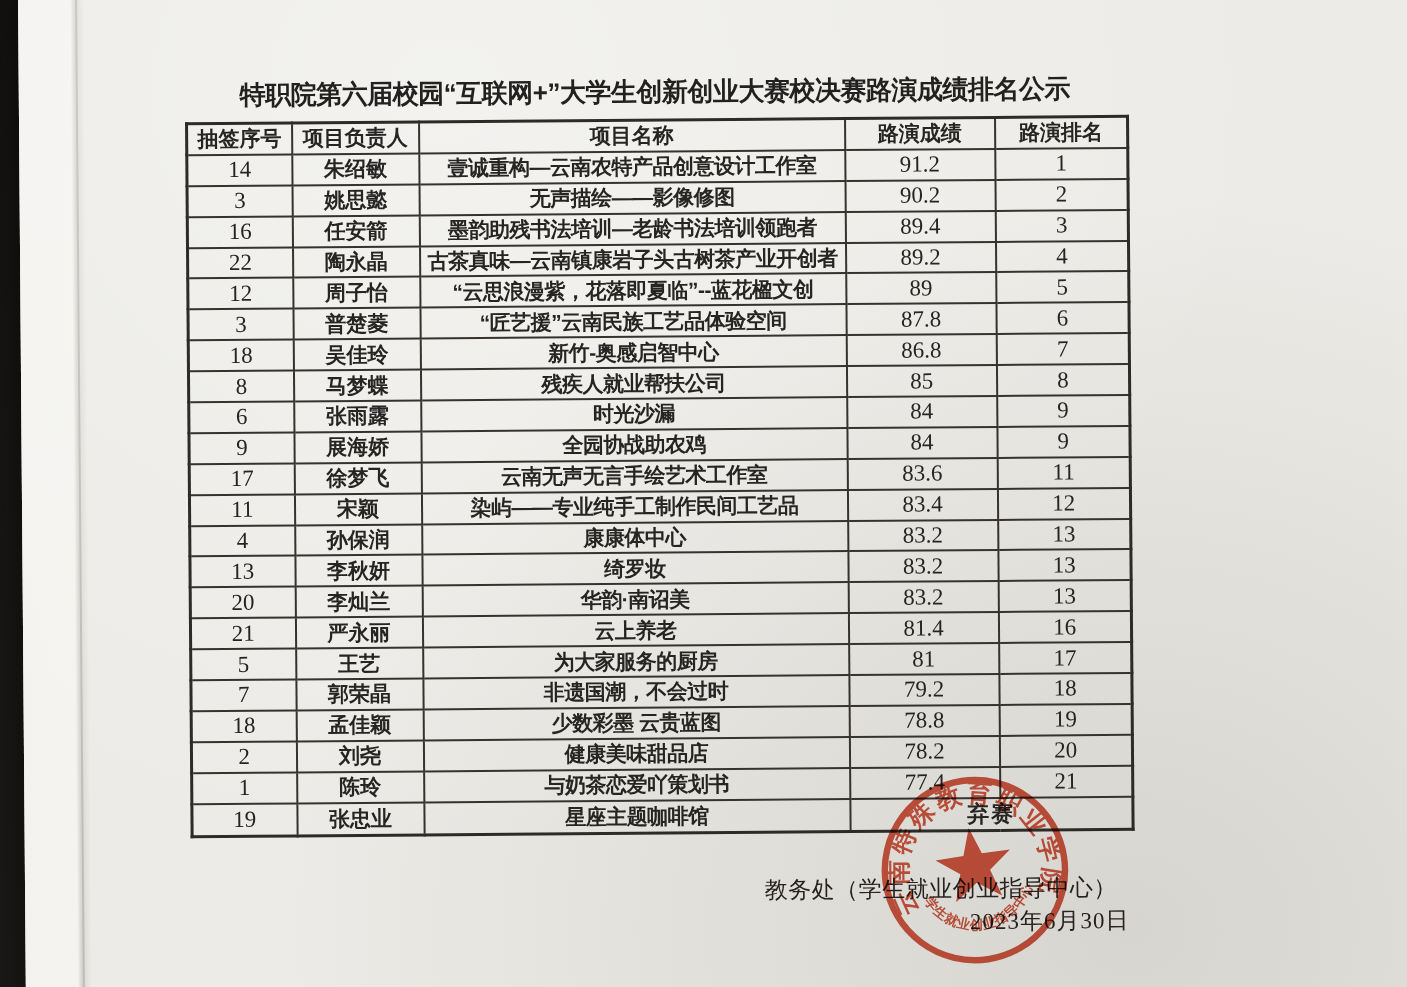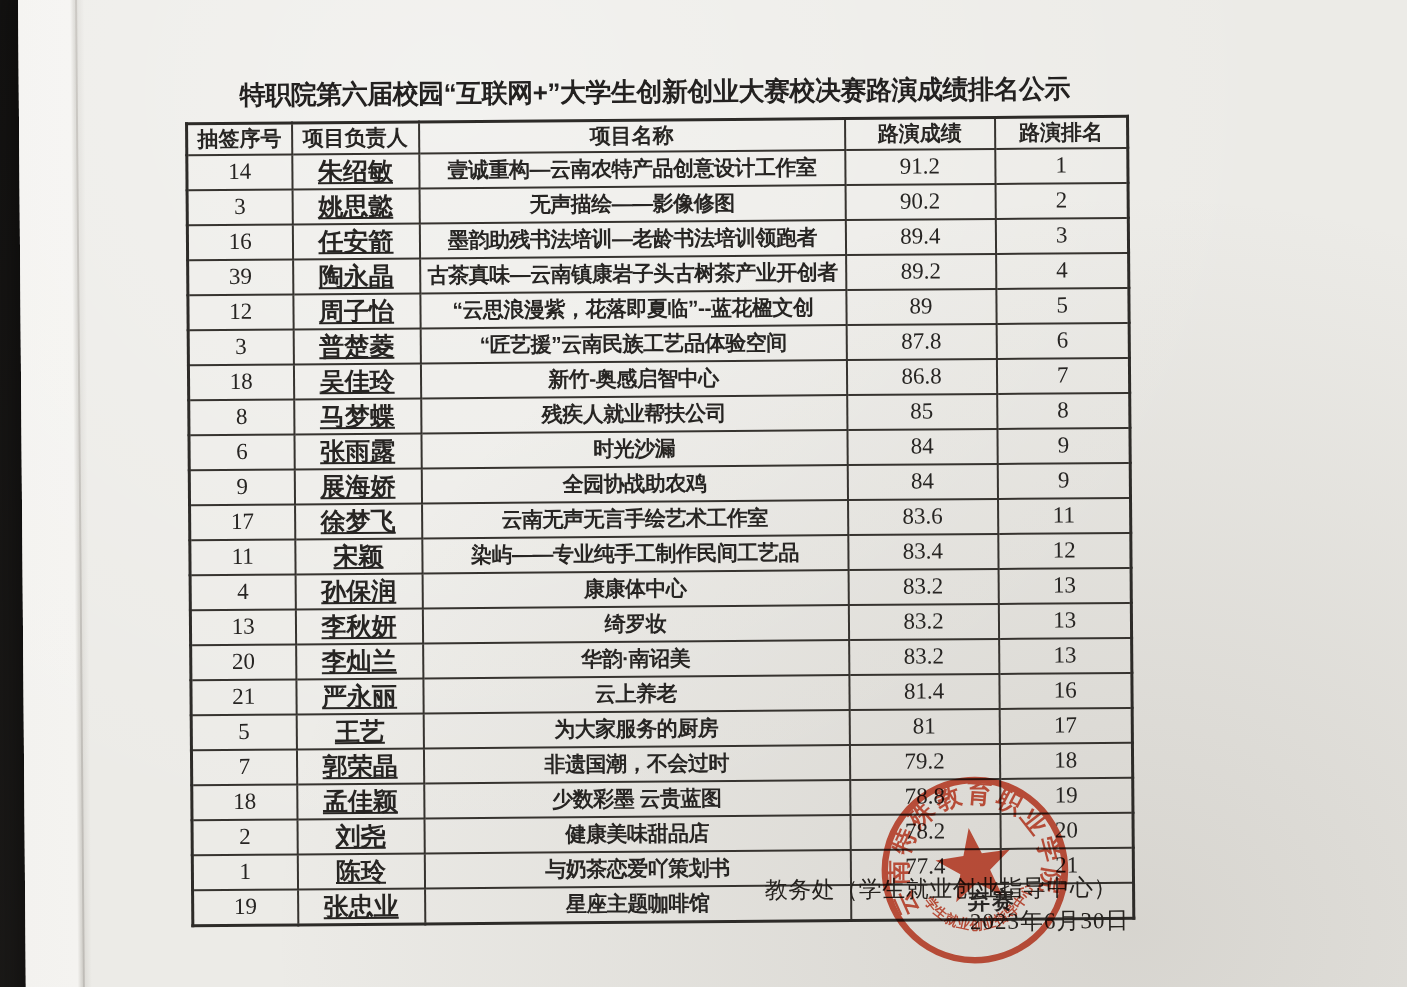--- a/index.html
+++ b/index.html
@@ -50,21 +50,21 @@
     color:#272523;overflow:hidden;white-space:nowrap;
   }
   table.results th{
     font-size:21px;font-weight:700;
     font-family:"Liberation Sans","DejaVu Sans",sans-serif;
   }
   td.c-no,td.c-score,td.c-rank{
     font-family:"Liberation Serif","DejaVu Serif",serif;
     font-size:23px;font-weight:400;color:#1f1e1c;
   }
-  td.c-name{font-size:25px;font-weight:700;text-decoration:underline;}
+  td.c-name{font-size:21px;font-weight:700;}
   td.c-project{font-size:21px;font-weight:700;letter-spacing:-0.5px;}
   td.c-withdrawn{font-size:22px;font-weight:700;letter-spacing:2px;}
   
   .footer{
     position:absolute;top:892px;left:600px;width:492px;
     text-align:right;color:#26231f;
     font-family:"Liberation Serif","DejaVu Serif",serif;
   }
   .footer .issuer{font-size:23px;line-height:30px;letter-spacing:0.5px;}
   .footer .date{font-size:23px;line-height:36px;margin-right:-12px;letter-spacing:1px;}
@@ -120,21 +120,21 @@
               <td class="c-rank">2</td>
             </tr>
             <tr>
               <td class="c-no">16</td>
               <td class="c-name">任安箭</td>
               <td class="c-project">墨韵助残书法培训—老龄书法培训领跑者</td>
               <td class="c-score">89.4</td>
               <td class="c-rank">3</td>
             </tr>
             <tr>
-              <td class="c-no">39</td>
+              <td class="c-no">22</td>
               <td class="c-name">陶永晶</td>
               <td class="c-project">古茶真味—云南镇康岩子头古树茶产业开创者</td>
               <td class="c-score">89.2</td>
               <td class="c-rank">4</td>
             </tr>
             <tr>
               <td class="c-no">12</td>
               <td class="c-name">周子怡</td>
               <td class="c-project">“云思浪漫紫，花落即夏临”--蓝花楹文创</td>
               <td class="c-score">89</td>

